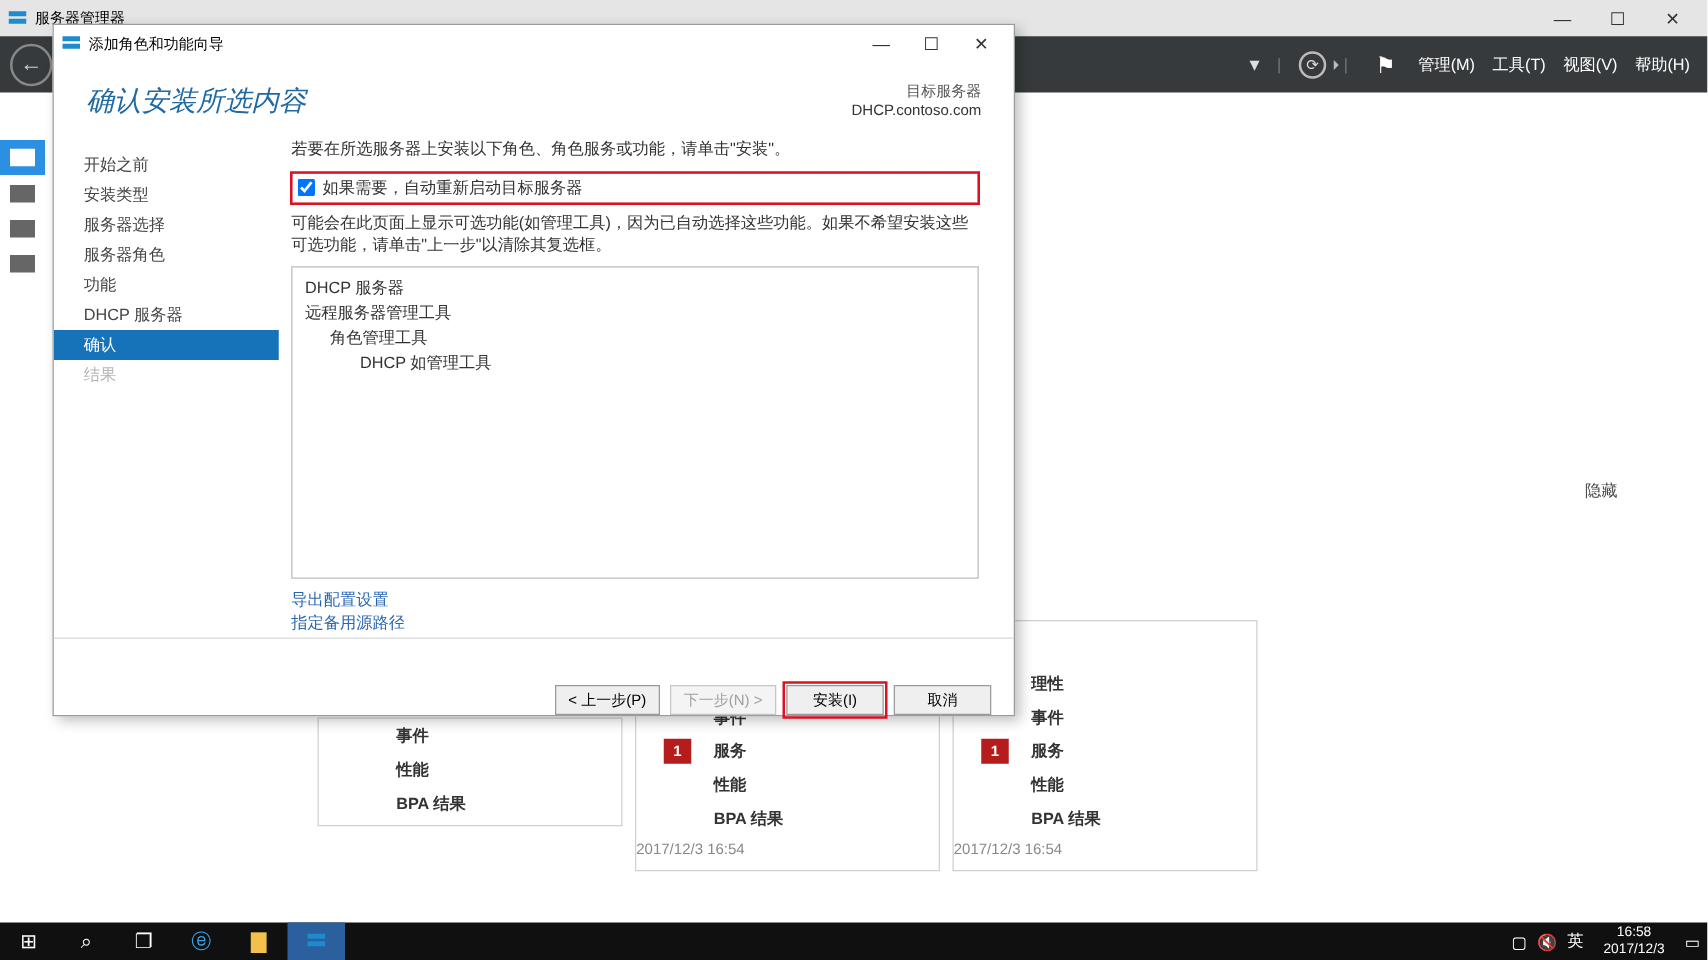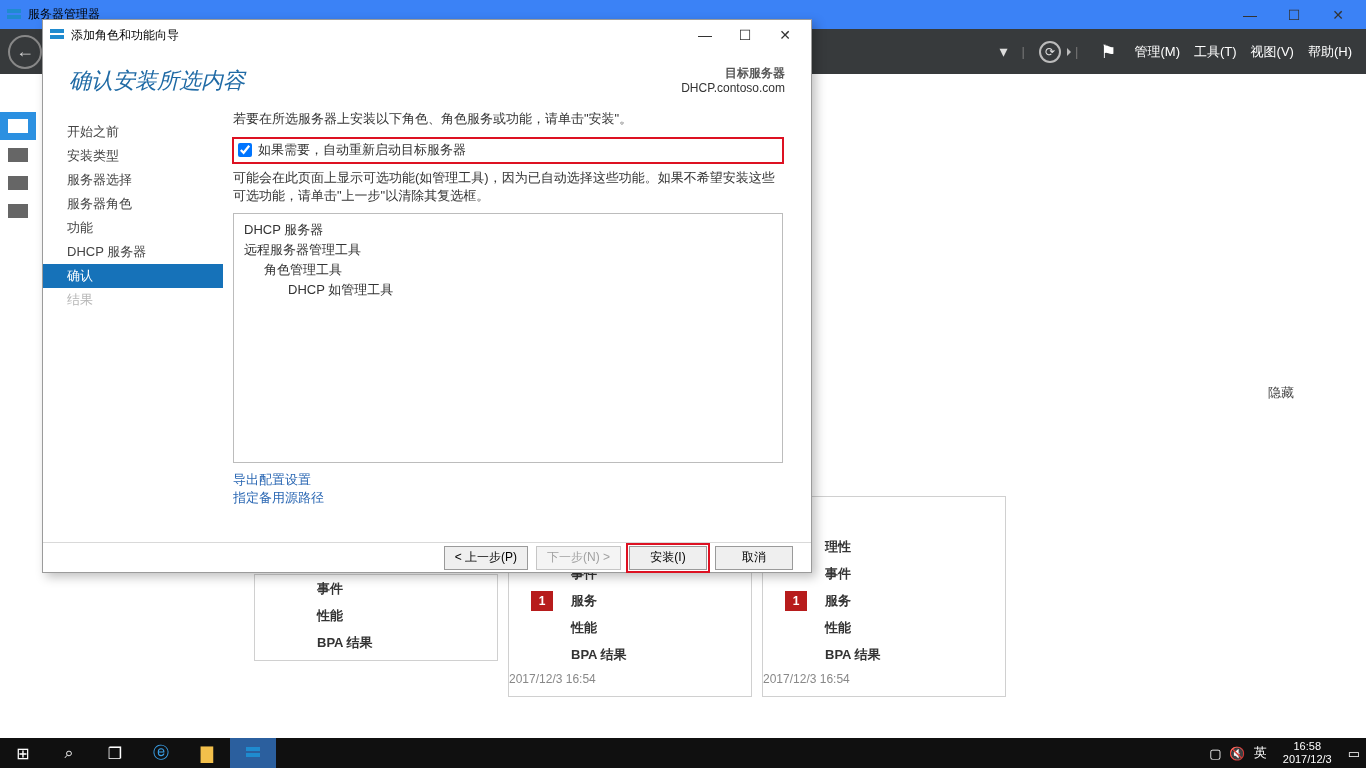--- a/index.html
+++ b/index.html
@@ -1,20 +1,20 @@
 <!DOCTYPE html>
 <html><head>
 <meta charset="utf-8">
 <style>
 * { margin:0; padding:0; box-sizing:border-box; font-family:"Microsoft YaHei","Segoe UI",sans-serif; }
 html,body{ width:1366px; height:768px; overflow:hidden; background:#fff; }
 body{ position:relative; }
 
 
-.sm-titlebar{ height:29px; background:#3b82f6; display:flex; align-items:center; padding:0 6px; font-size:12px; }
+.sm-titlebar{ height:29px; background:#e5e5e5; display:flex; align-items:center; padding:0 6px; font-size:12px; }
 .sm-titlebar .sm-icon{ width:16px; height:16px; margin-right:6px; }
 .sm-winctl{ margin-left:auto; display:flex; }
 .sm-winctl span{ width:44px; height:29px; display:flex; align-items:center; justify-content:center; font-size:14px; color:#333; cursor:pointer; }
 
 .sm-header{ height:45px; background:#373a3c; display:flex; align-items:center; color:#fff; }
 .sm-back{ width:34px; height:34px; margin-left:8px; border:2px solid #888; border-radius:50%; display:flex; align-items:center; justify-content:center; font-size:18px; color:#d0d0d0; }
 .sm-header-r{ margin-left:auto; display:flex; align-items:center; gap:14px; padding-right:14px; font-size:13px; }
 .sm-header-r .iconbtn{ color:#ddd; font-size:16px; }
 .sm-refresh{ width:22px;height:22px;border:2px solid #bbb;border-radius:50%;display:flex;align-items:center;justify-content:center;font-size:12px;color:#ddd; position:relative;}
 .sm-refresh::after{content:"";position:absolute;right:-12px;top:50%;border-left:4px solid #bbb;border-top:4px solid transparent;border-bottom:4px solid transparent;transform:translateY(-50%);}
@@ -41,41 +41,41 @@
 
 .wizard{ position:absolute; left:42px; top:19px; width:770px; height:554px; background:#fff; border:1px solid #9b9b9b; box-shadow:4px 4px 10px rgba(0,0,0,.25); display:flex; flex-direction:column;}
 .wiz-title{ height:30px; display:flex; align-items:center; padding:0 6px; font-size:12px;}
 .wiz-title .sm-icon{ width:16px;height:16px;margin-right:6px;}
 .wiz-winctl{ margin-left:auto; display:flex; gap:0;}
 .wiz-winctl span{ width:40px;height:28px; display:flex; align-items:center; justify-content:center; font-size:14px; color:#333; cursor:pointer;}
 
 .wiz-head{ padding:16px 26px 4px 26px; display:flex; align-items:flex-start;}
 .wiz-head h1{ font-size:22px; font-weight:400; color:#1f6aa5;font-style:italic; }
 .wiz-head .target{ margin-left:auto; text-align:right; font-size:12px; line-height:15px;}
-.wiz-head .target .lbl{ color:#555; font-weight:bold;}
+.wiz-head .target .lbl{ color:#555; font-weight:normal;}
 .wiz-head .target .host{ color:#333;}
 
 .wiz-body{ flex:1; display:flex; overflow:hidden;}
 .wiz-nav{ width:180px; padding-top:20px;}
 .wiz-nav .item{ height:24px; line-height:24px; padding-left:24px; font-size:13px; color:#444; cursor:pointer;}
 .wiz-nav .item.active{ background:#1672b9; color:#fff;}
 .wiz-nav .item.disabled{ color:#b6b6b6;}
 
 .wiz-content{ flex:1; padding:10px 28px 0 10px; font-size:13px; color:#333; position:relative;}
 .wiz-content p.intro{ margin-bottom:10px;}
 .chk-row{ border:1px dotted #888; padding:2px 4px 3px 4px; margin-bottom:6px; display:flex; align-items:center; gap:6px; outline:2px solid #d12; outline-offset:-1px;}
 .chk-row input{ width:14px; height:14px; }
 .note{ line-height:18px; margin-bottom:8px;}
 .listbox{ border:1px solid #bcbcbc; height:250px; padding:6px 10px; font-size:13px; line-height:20px; overflow:auto; background:#fff;}
 .listbox .ind1{ padding-left:20px;}
 .listbox .ind2{ padding-left:44px;}
 .links{ margin-top:8px; }
 .links a{ color:#2a67b3; text-decoration:none; display:block; line-height:18px; cursor:pointer;}
 
-.wiz-footer{ height:30px; border-top:1px solid #d9d9d9; display:flex; align-items:center; justify-content:flex-end; gap:8px; padding-right:18px;}
+.wiz-footer{ height:62px; border-top:1px solid #d9d9d9; display:flex; align-items:flex-end; justify-content:flex-end; gap:8px; padding-right:18px;}
 .wiz-footer button{ height:24px; min-width:78px; padding:0 10px; font-size:12px; background:#efefef; border:1px solid #9a9a9a; cursor:pointer;}
 .wiz-footer button.disabled{ color:#a0a0a0; border-color:#c6c6c6; background:#f4f4f4; cursor:default;}
 .wiz-footer button.install{ outline:2px solid #d12; outline-offset:1px;}
 
 
 .taskbar{ position:absolute; left:0; right:0; bottom:0; height:30px; background:#101010; display:flex; align-items:center; color:#fff; font-size:11px;}
 .taskbar .tbtn{ width:46px; height:30px; display:flex; align-items:center; justify-content:center; font-size:16px; color:#fff;}
 .taskbar .tbtn.active{ background:#2b5f9e;}
 .taskbar .tray{ margin-left:auto; display:flex; align-items:center; gap:8px; padding-right:6px;}
 .taskbar .clock{ text-align:center; line-height:13px; font-size:11px; padding:0 8px;}

